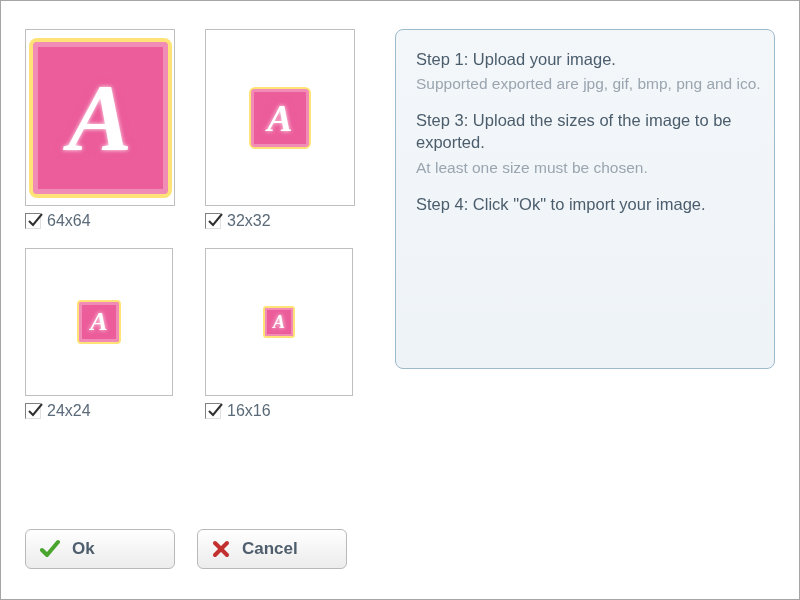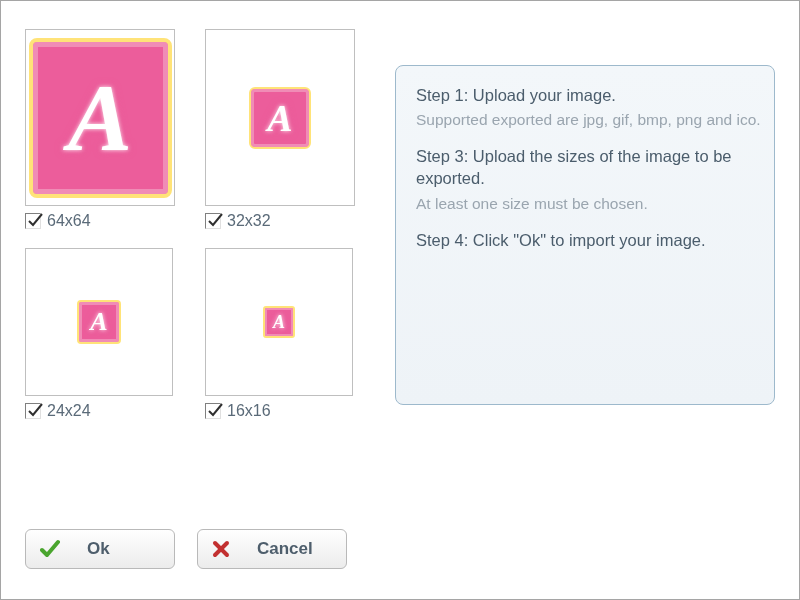--- a/index.html
+++ b/index.html
@@ -103,21 +103,20 @@
 
   
   .instructions {
     flex: 1;
     border: 1px solid #9db9cc;
     border-radius: 8px;
     background: linear-gradient(#f3f7fa, #eef3f7);
     padding: 18px 12px 14px 20px;
     box-sizing: border-box;
     height: 340px;
-    margin-top: 36px;
   }
   .step-title {
     font-size: 16.5px;
     color: #4b5d6c;
     margin: 0 0 4px 0;
     line-height: 1.35;
   }
   .step-sub {
     font-size: 15.5px;
     color: #9aa5af;
@@ -130,21 +129,21 @@
   .buttons {
     position: absolute;
     left: 24px;
     bottom: 30px;
     display: flex;
     gap: 22px;
   }
   .btn {
     display: inline-flex;
     align-items: center;
-    gap: 27px;
+    gap: 12px;
     min-width: 150px;
     height: 40px;
     padding: 0 18px 0 14px;
     border: 1px solid #b9b9b9;
     border-radius: 6px;
     background: linear-gradient(#ffffff, #ececec);
     font-size: 17px;
     font-weight: bold;
     color: #4e5e6c;
     box-sizing: border-box;

